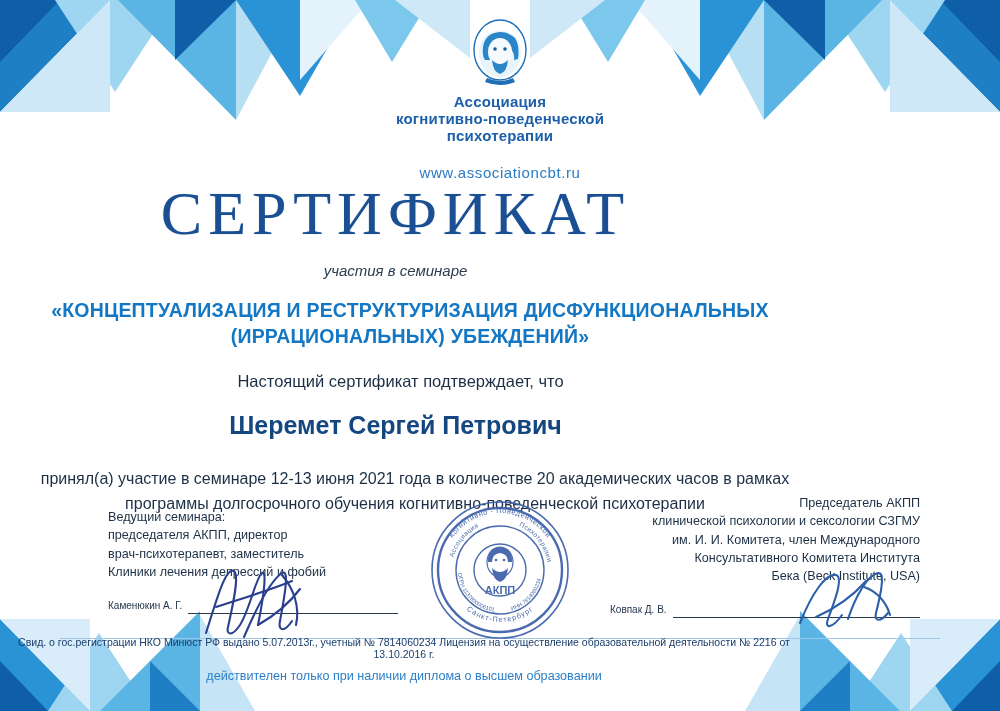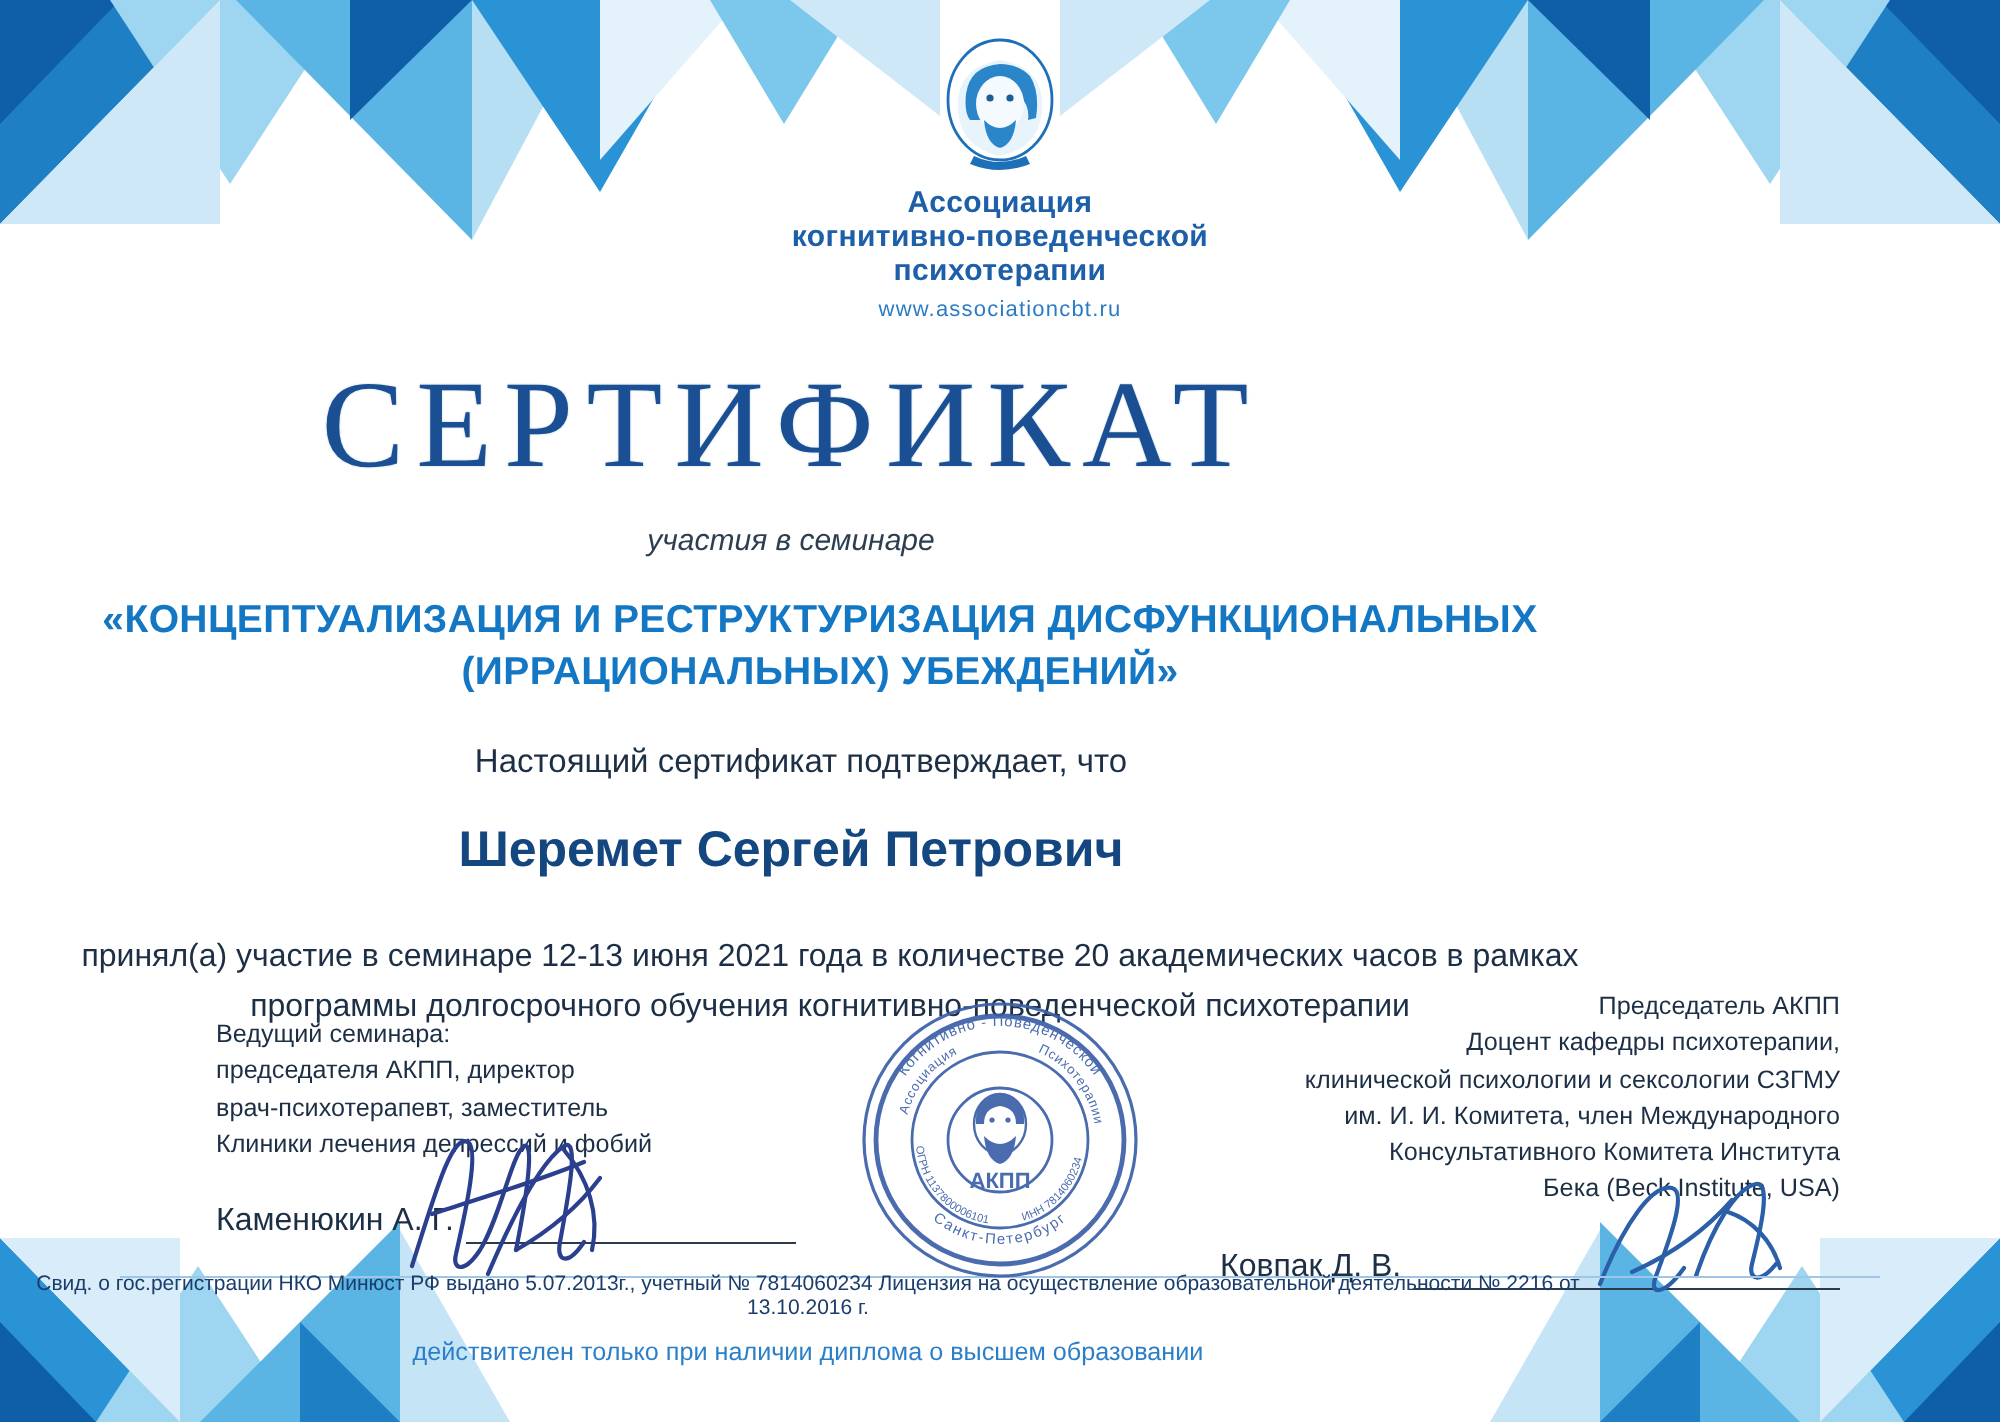--- a/index.html
+++ b/index.html
@@ -39,22 +39,22 @@
     position: relative;
   }
   .logo-name {
     font-size: 15px;
     font-weight: bold;
     line-height: 1.12;
     color: #1d5fa8;
     letter-spacing: .2px;
   }
   .logo-site {
-    margin-top: 5px;
-    font-size: 11px;
+    margin-top: 20px;
+    font-size: 15px;
     color: #2b7bc4;
     letter-spacing: .6px;
   }
 
   
   .content {
     position: absolute;
     top: 182px; left: 0; width: 791px;
     text-align: center;
     z-index: 4;
@@ -126,21 +126,21 @@
     z-index: 4;
   }
   .sig-line {
     margin-top: 18px;
     display: flex;
     align-items: flex-end;
     gap: 6px;
     position: relative;
   }
   .sig-right .sig-line { justify-content: flex-end; }
-  .sig-name { white-space: nowrap; font-size: 16px; }
+  .sig-name { white-space: nowrap; font-size: 10px; }
   .sig-rule {
     flex: 1;
     border-bottom: 1px solid #2b3a4d;
     height: 1px;
     min-width: 120px;
   }
   .scribble {
     position: absolute;
     pointer-events: none;
   }
@@ -257,21 +257,20 @@
         <path d="M48 82 C60 54 74 26 86 18 C94 13 88 44 84 66 C82 76 88 78 96 66"></path>
         <path d="M62 70 C76 62 92 50 104 34"></path>
         <path d="M86 20 C98 34 104 52 100 70"></path>
       </g>
     </svg>
   </div>
 </div>
 
 <div class="sig-right">
   <div>Председатель АКПП</div>
-  <div>Доцент кафедры психотерапии,</div>
   <div>клинической психологии и сексологии СЗГМУ</div>
   <div>им. И. И. Комитета, член Международного</div>
   <div>Консультативного Комитета Института</div>
   <div>Бека (Beck Institute, USA)</div>
   <div class="sig-line">
     <span class="sig-name">Ковпак Д. В.</span>
     <span class="sig-rule"></span>
     <svg class="scribble scribble-right" width="120" height="80" viewBox="0 0 120 80">
       <g fill="none" stroke="#2b5fa8" stroke-width="2.1" stroke-linecap="round">
         <path d="M14 66 C26 36 40 16 50 18 C58 20 48 46 42 62 C38 72 46 72 56 58"></path>

